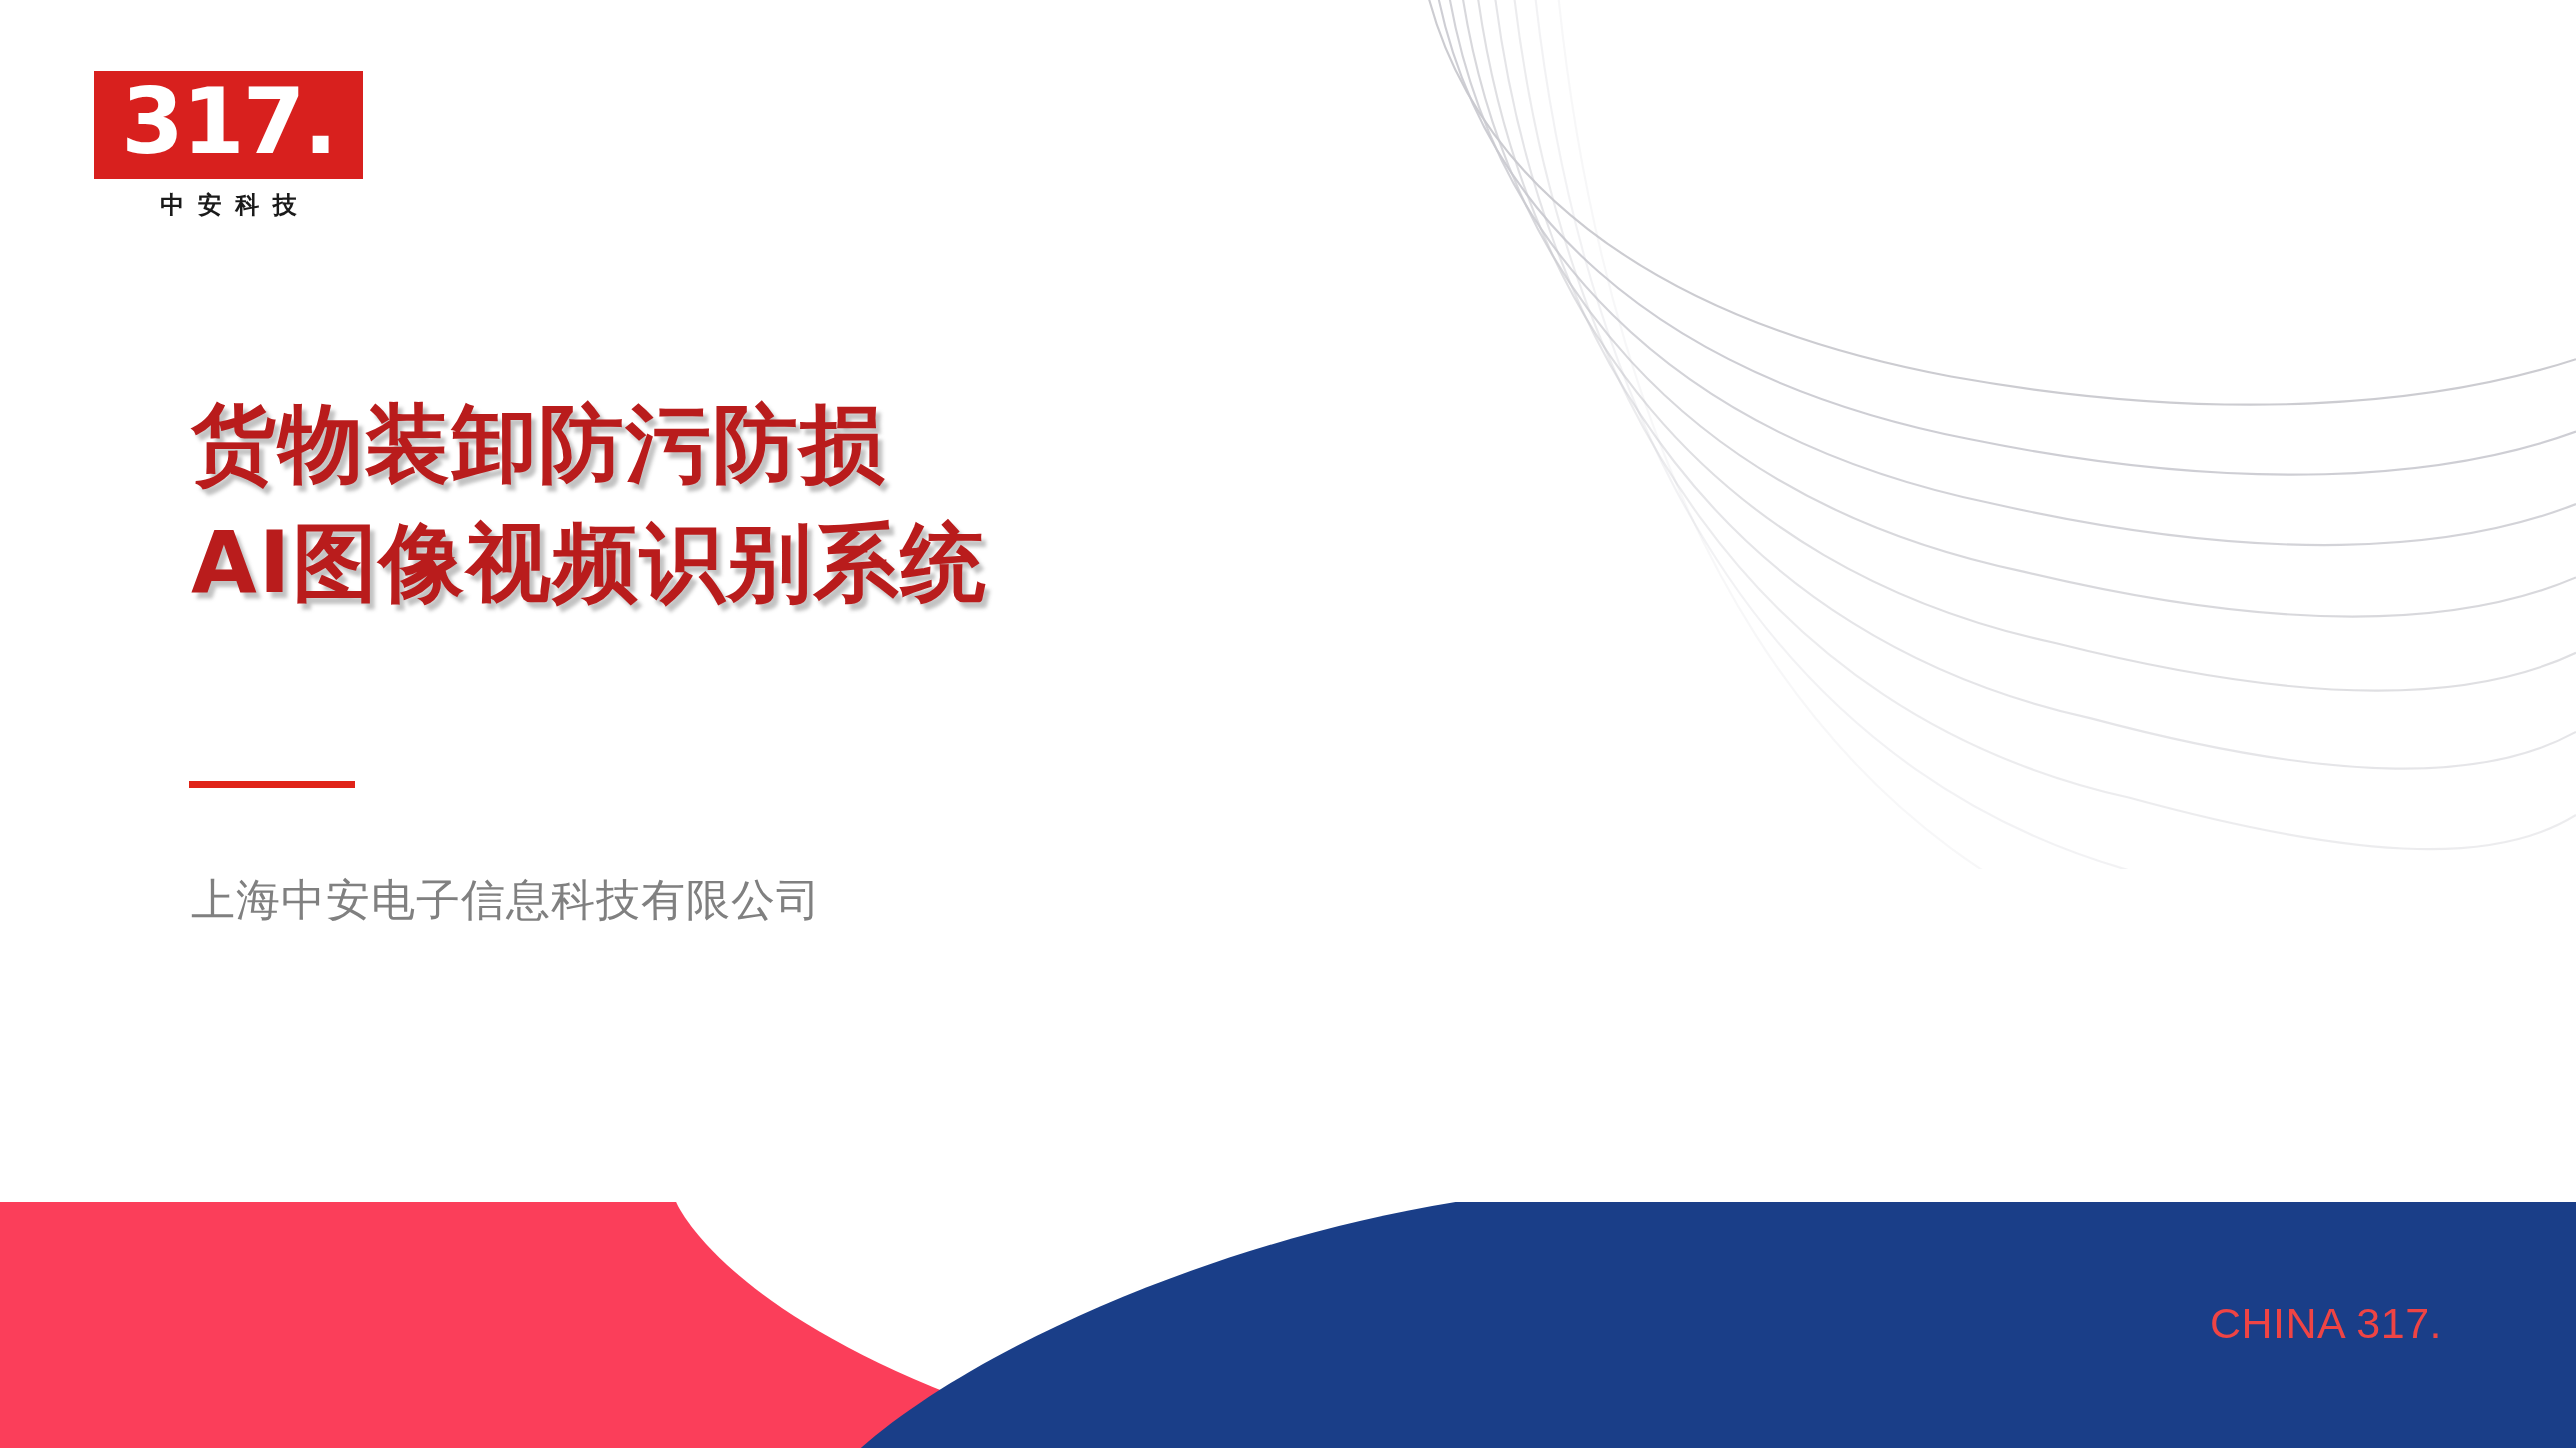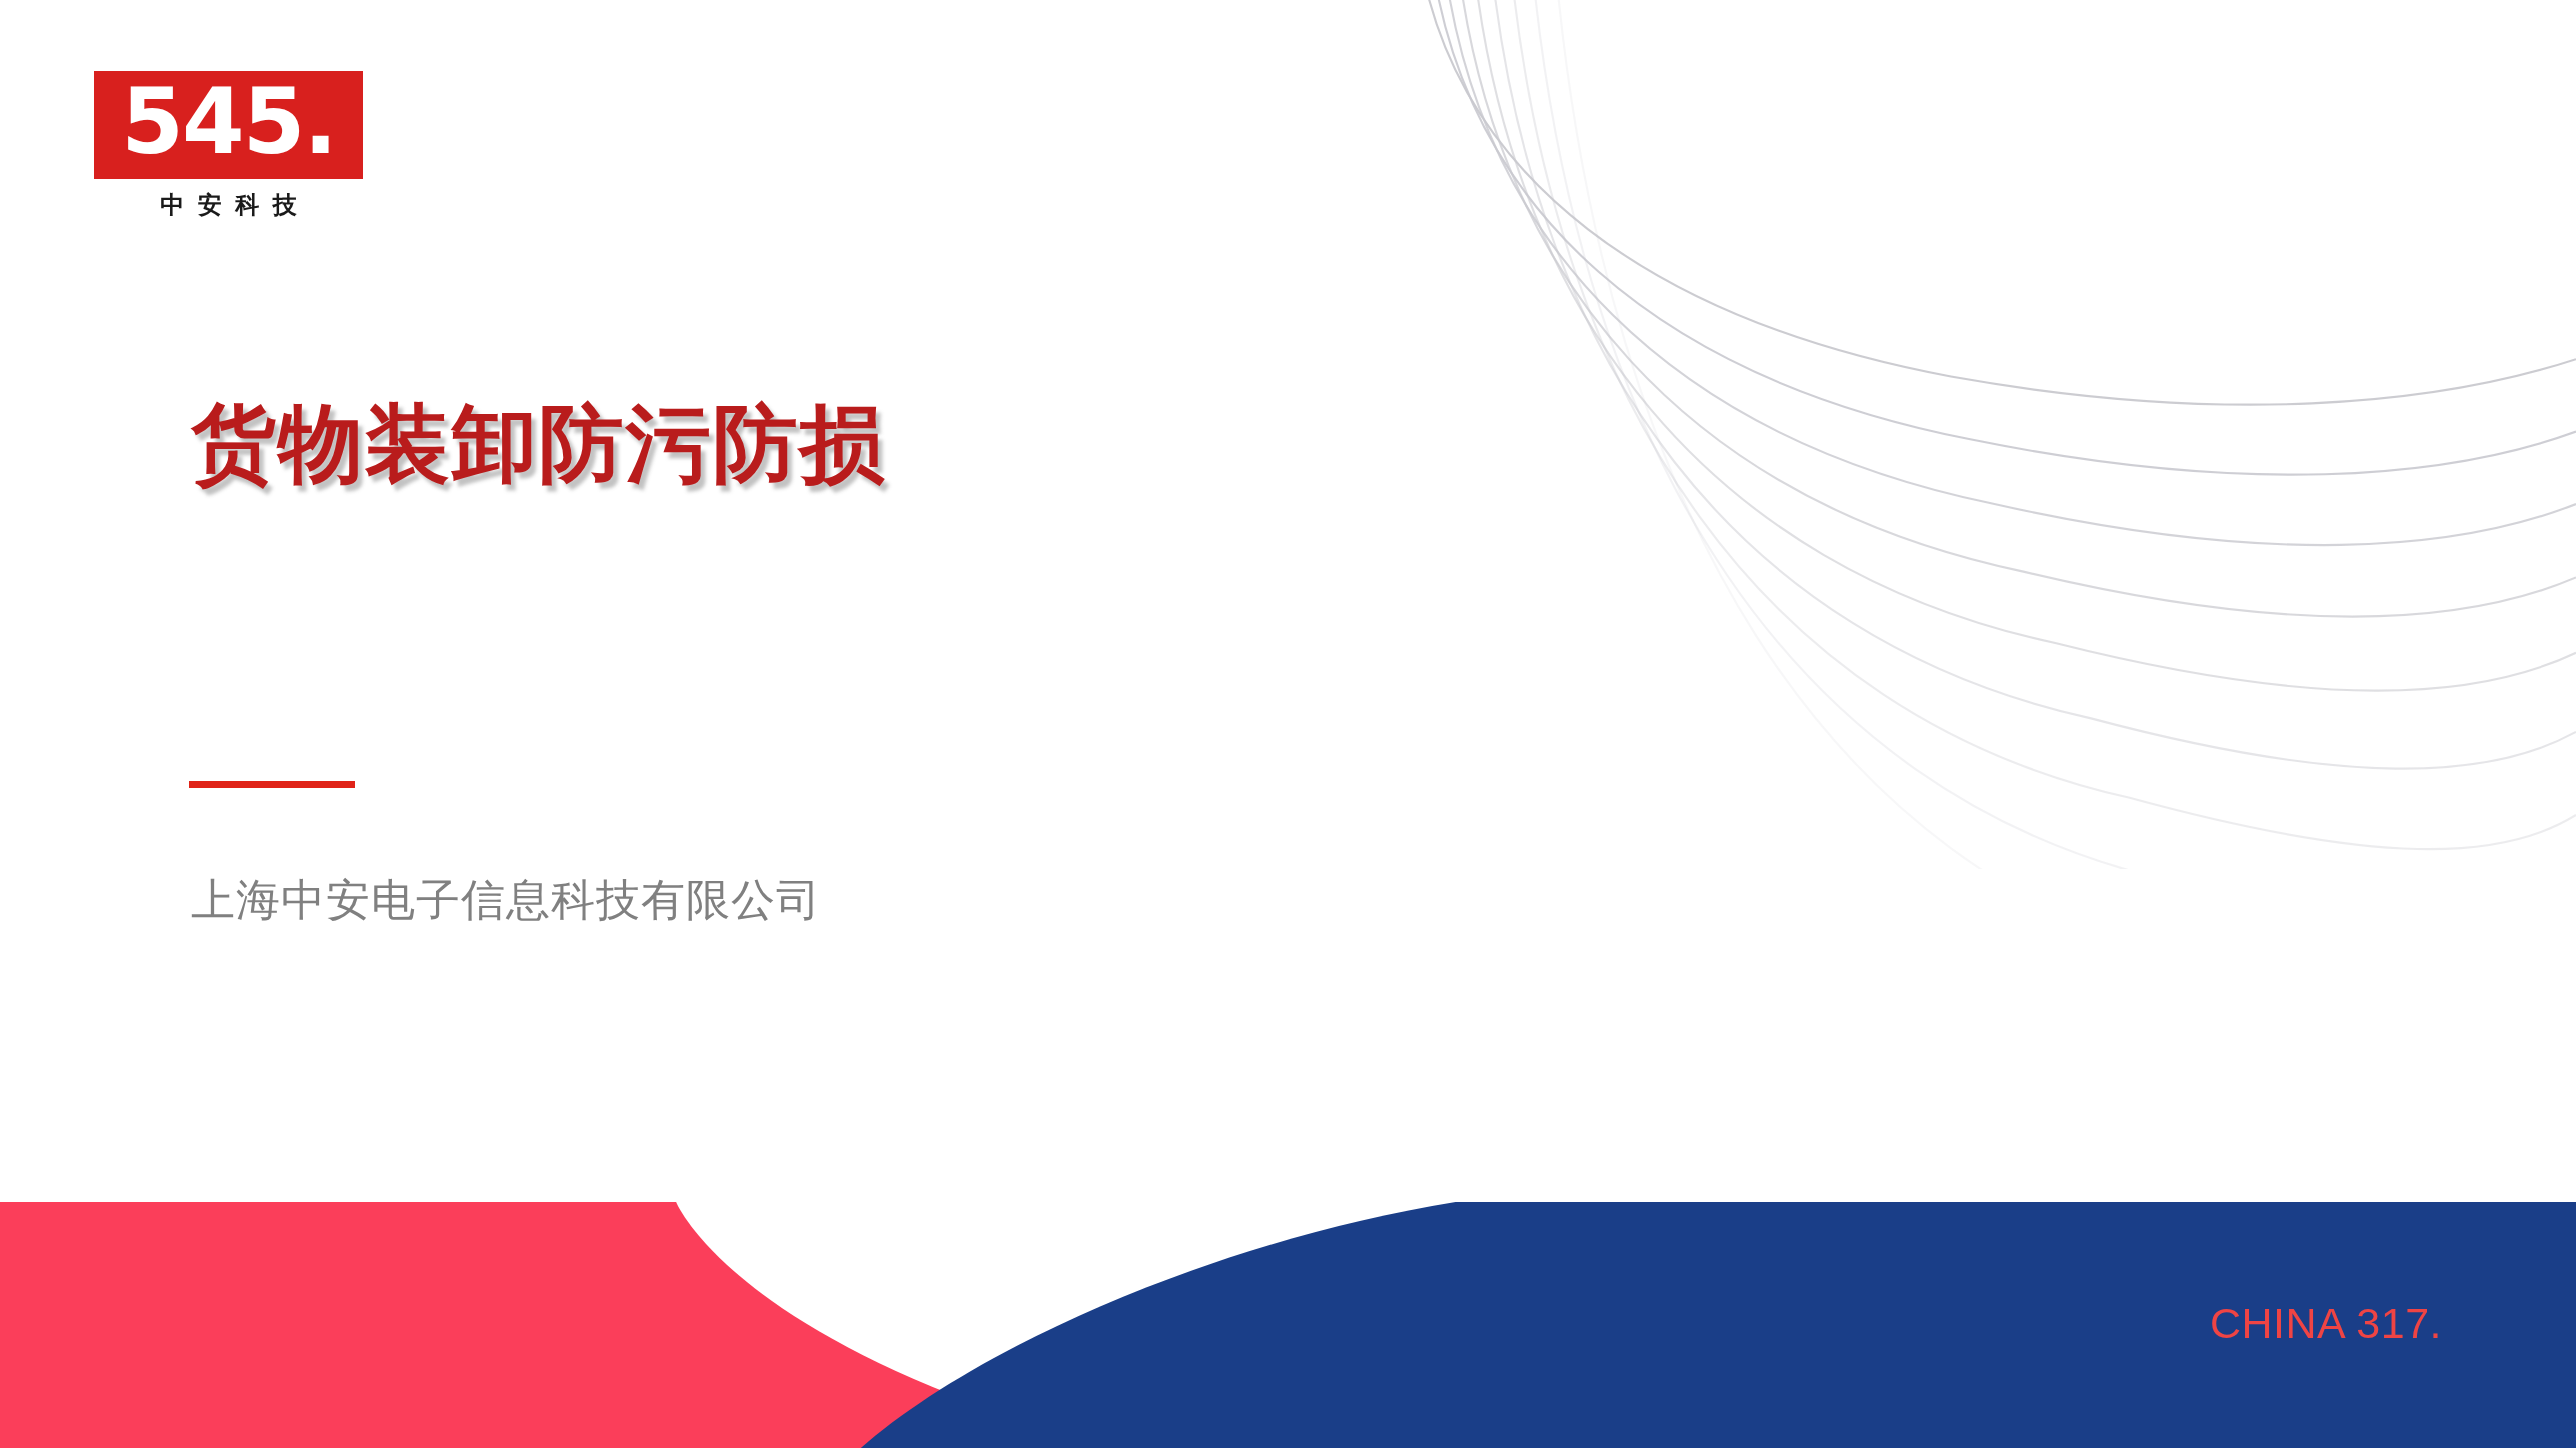--- a/index.html
+++ b/index.html
@@ -146,27 +146,28 @@
       <path d="M 128,-20 C 172,328 368,588 728,666 C 998,734 1162,726 1267,676" opacity="0.60"></path>
       <path d="M 146,-20 C 192,372 394,662 765,744 C 1028,814 1176,808 1267,758" opacity="0.48"></path>
       <path d="M 166,-20 C 214,418 422,740 804,826 C 1060,896 1190,892 1267,844" opacity="0.36"></path>
       <path d="M 188,-20 C 238,468 452,822 846,912 C 1094,982 1206,980 1267,934" opacity="0.24"></path>
       <path d="M 212,-20 C 264,520 484,908 890,1002 C 1128,1070 1222,1070 1267,1026" opacity="0.15"></path>
     </g>
   </svg>
 
   <div id="logo-block">
     <div id="logo-mark">
-      <span id="logo-mark-text">545.</span>
+      <span id="logo-mark-text">317.</span>
     </div>
     <div id="logo-sub">中安科技</div>
   </div>
 
   <div id="title-block">
     <div class="title-line">货物装卸防污防损</div>
+    <div class="title-line">AI图像视频识别系统</div>
   </div>
 
   <div id="title-rule"></div>
 
   <div id="subtitle">上海中安电子信息科技有限公司</div>
 
   <div id="banner">
     <svg width="2576" height="247" viewBox="0 0 2667 256" preserveAspectRatio="none" xmlns="http://www.w3.org/2000/svg">
       <rect x="0" y="0" width="2667" height="256" fill="#fb3e5a"></rect>
       <path d="M 2667,0 L 700,0 C 700,0 760,150 1160,256 L 2667,256 Z" fill="#ffffff"></path>

